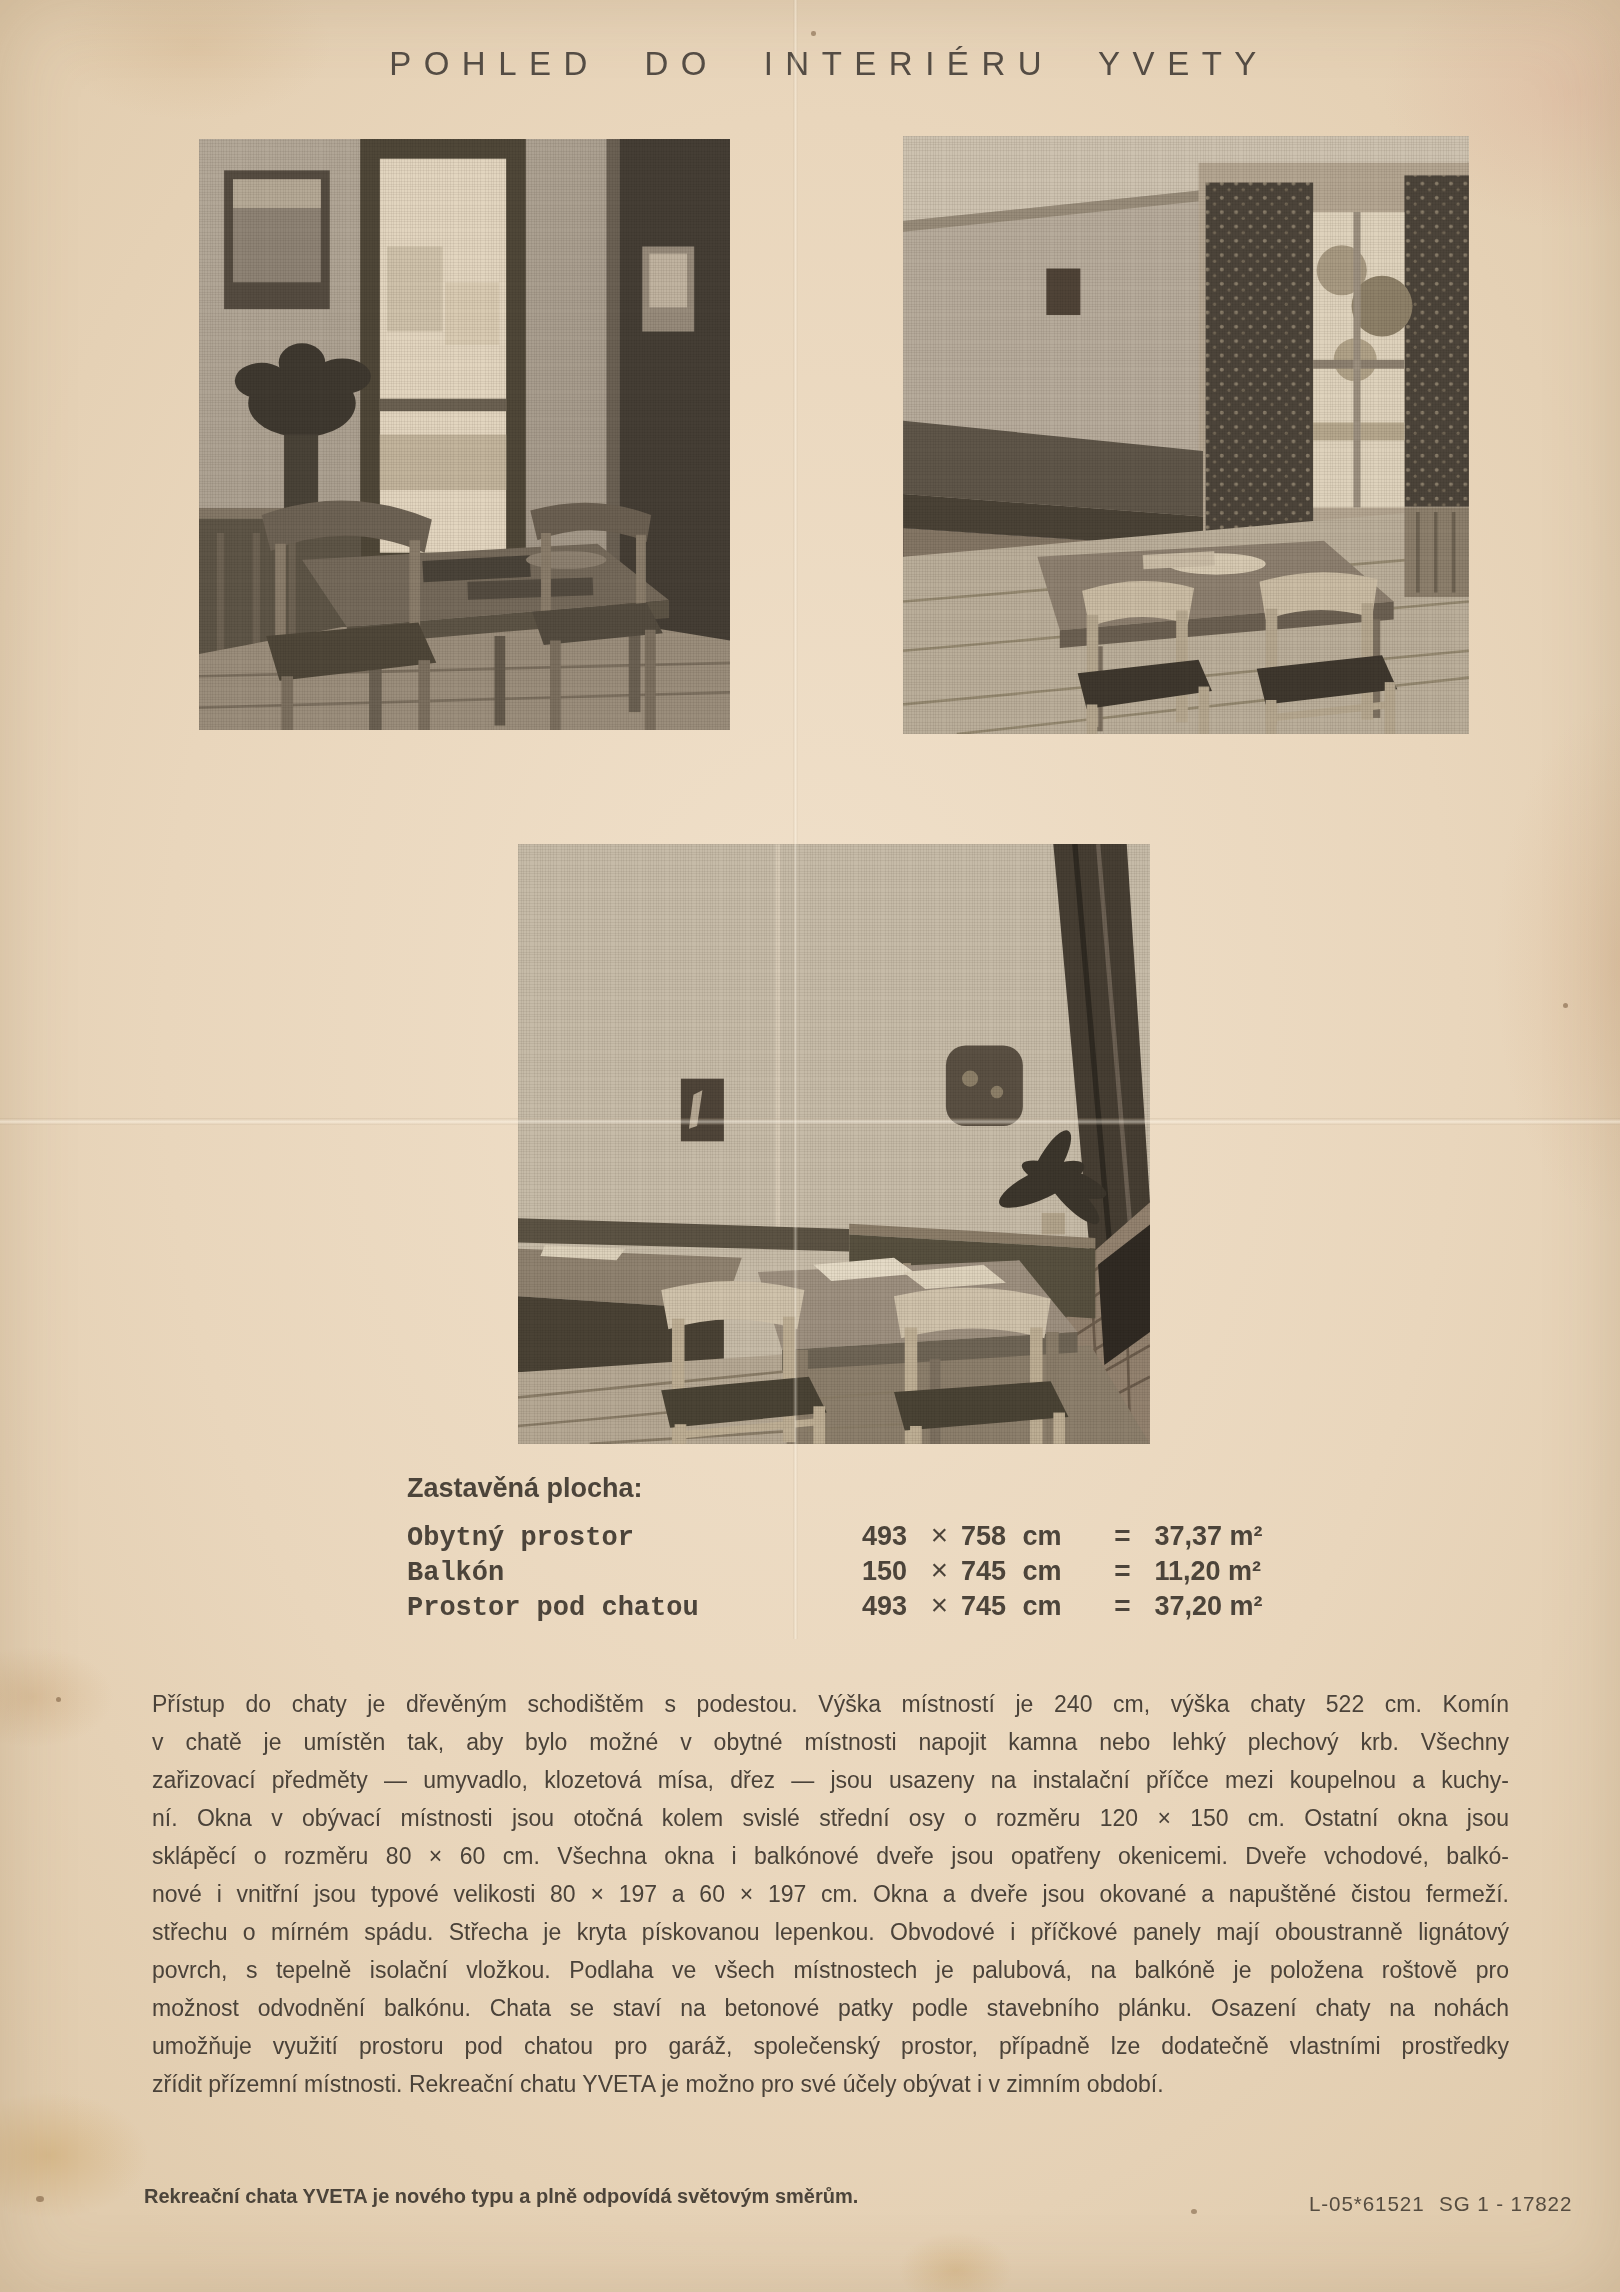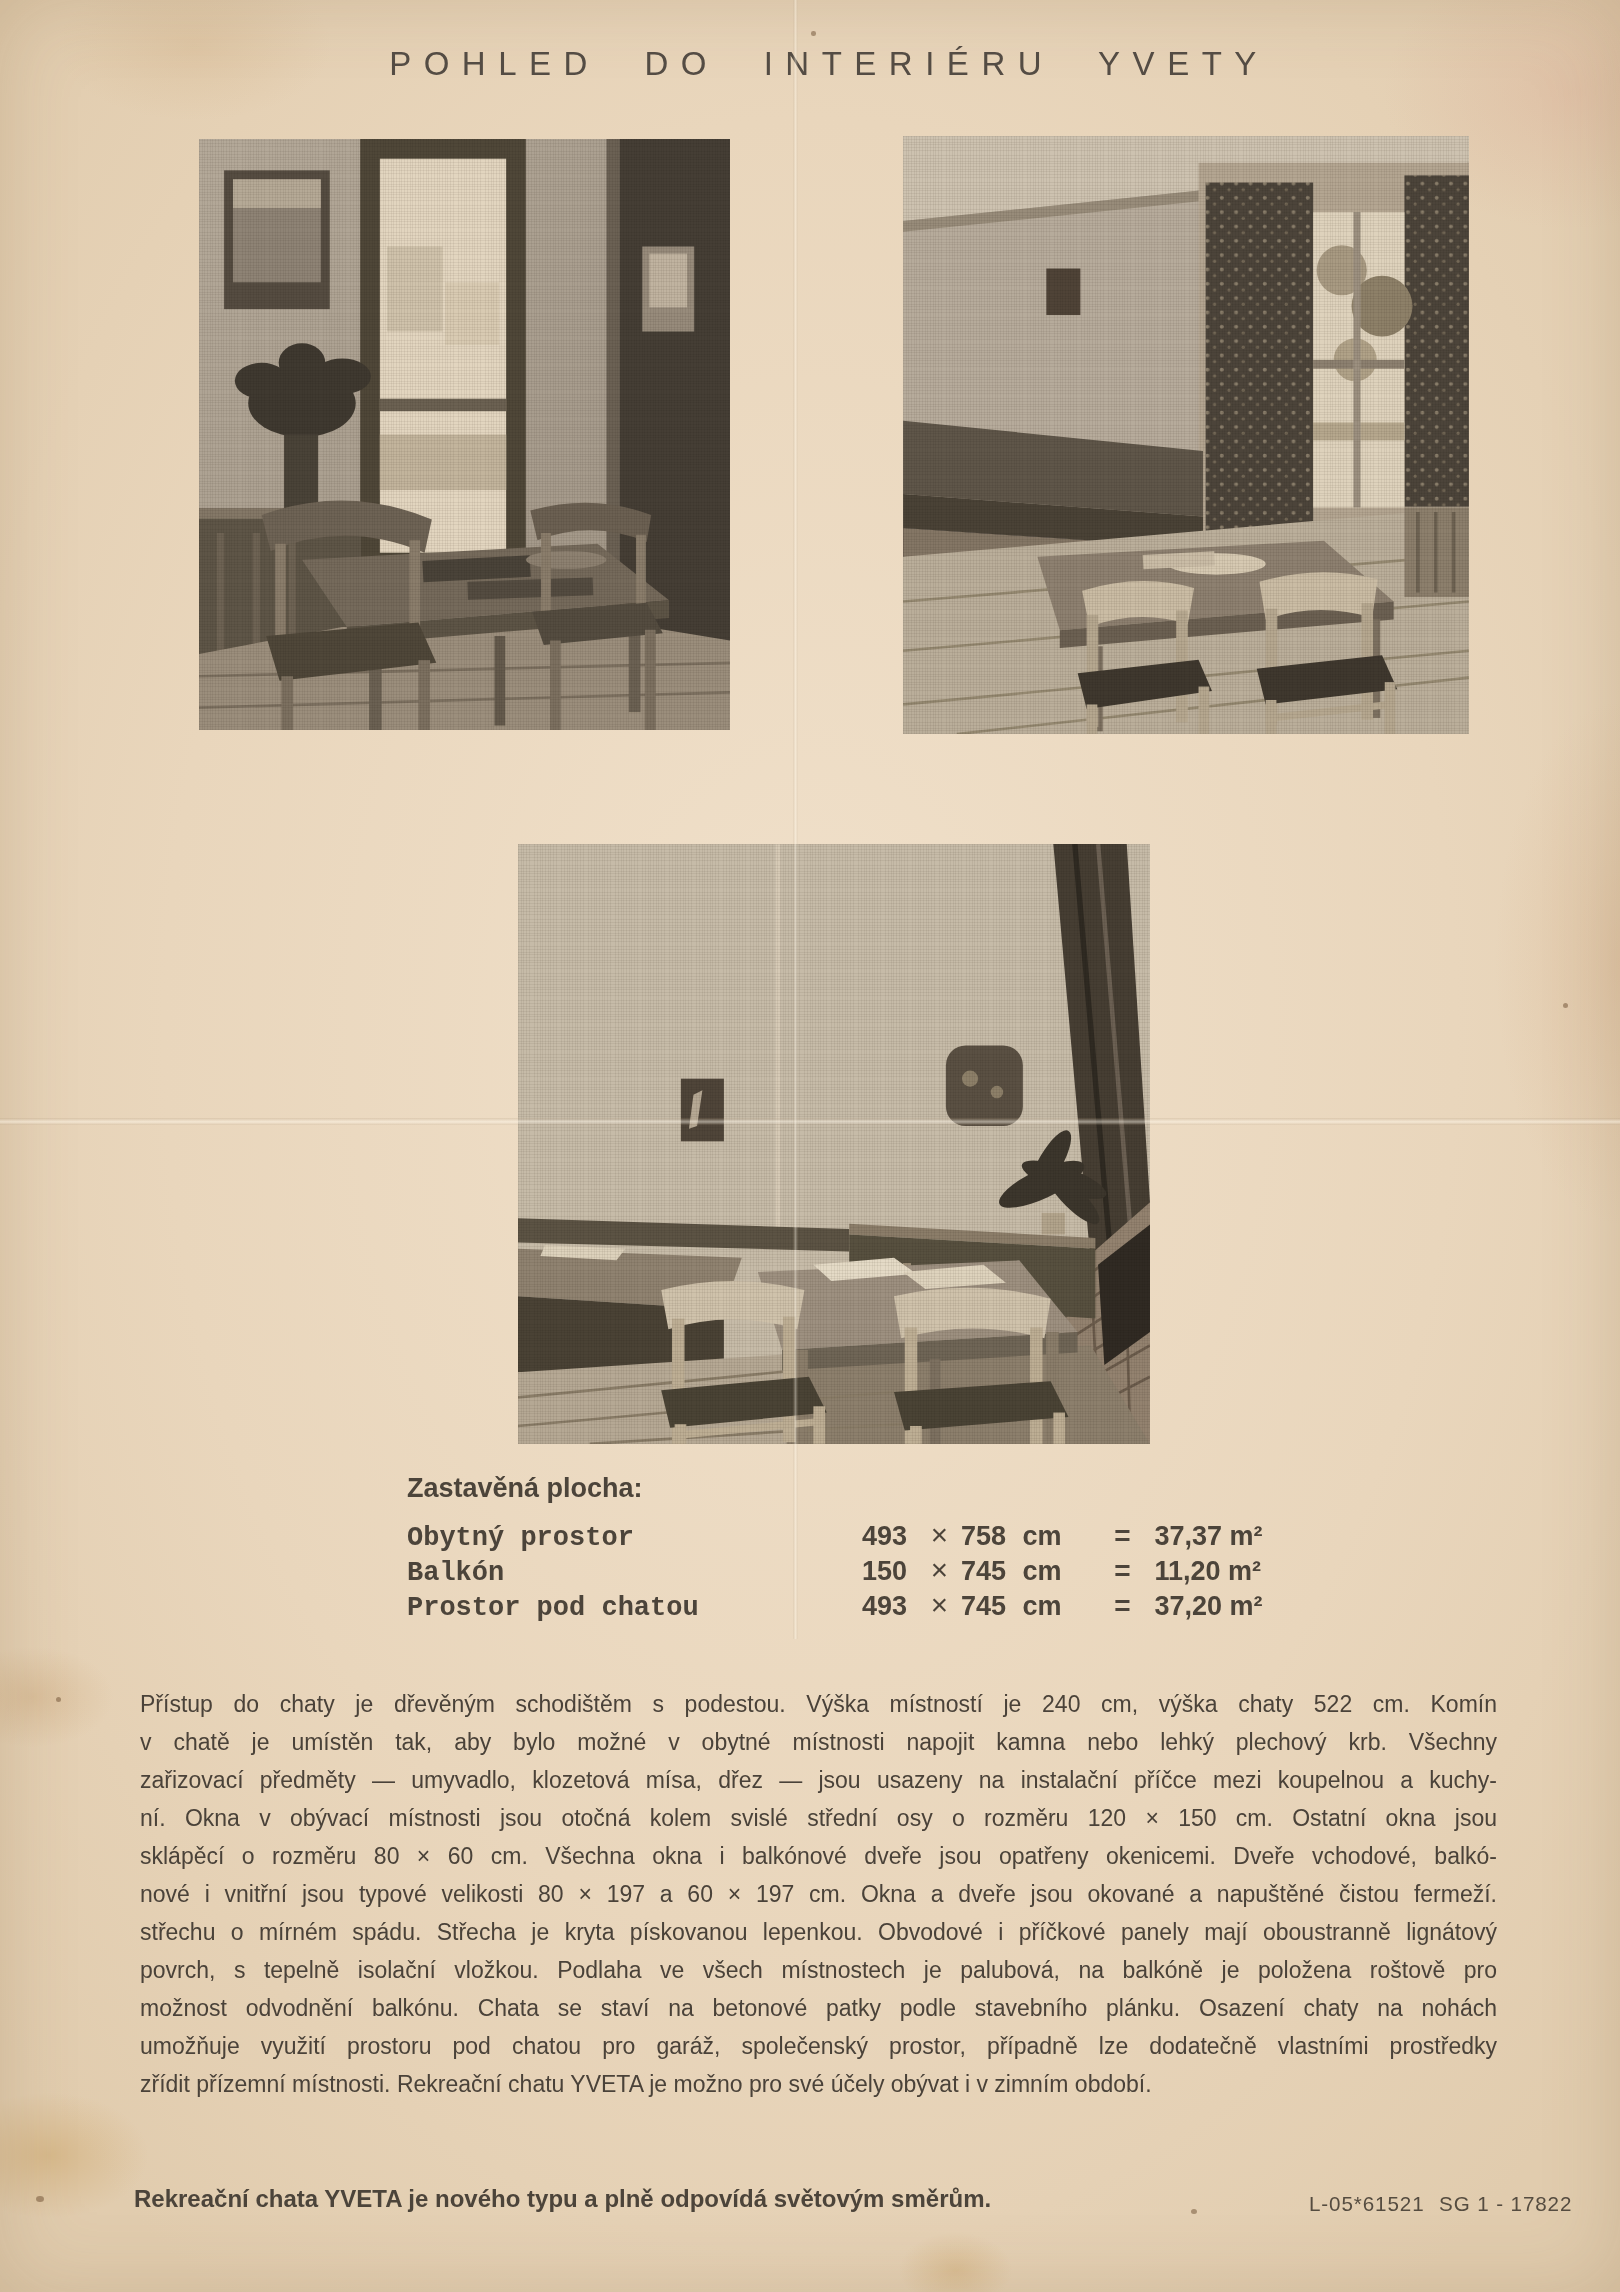--- a/index.html
+++ b/index.html
@@ -54,27 +54,27 @@
   .area-table .heading{margin-bottom:14.3px;}
   .arow{display:flex;align-items:baseline;height:35px;}
   .arow .lbl{width:455px;font-family:Liberation Mono, monospace;}
   .arow .dw{width:56px;}
   .arow .dx{width:43px;text-align:center;font-size:29.6px;font-weight:normal;}
   .arow .dh{width:56px;}
   .arow .du{width:68px;padding-left:5.4px;}
   .arow .deq{width:64px;text-align:center;font-size:28px;}
   .arow .dar{flex:1;}
 
-  .body-text{position:absolute;left:140px;top:1685px;width:1357px;z-index:2;
+  .body-text{position:absolute;left:152px;top:1685px;width:1357px;z-index:2;
     font-size:23px;line-height:38px;color:#4a4239;}
   .bodyline{text-align:justify;text-align-last:justify;}
   .bodyline.last{text-align-last:left;}
 
-  .footer-note{position:absolute;left:134px;top:2185px;z-index:2;
-    font-size:24px;font-weight:bold;color:#4c443a;}
+  .footer-note{position:absolute;left:144px;top:2185px;z-index:2;
+    font-size:20px;font-weight:bold;color:#4c443a;}
   .code{position:absolute;top:2192px;z-index:2;font-size:20.6px;color:#554c40;letter-spacing:0.9px;}
   #code-left{left:1309px;}
   #code-right{left:1439px;}
 </style>
 </head>
 <body>
 
 <div id="paper">
 
   <div class="title">POHLED DO INTERIÉRU YVETY</div>

